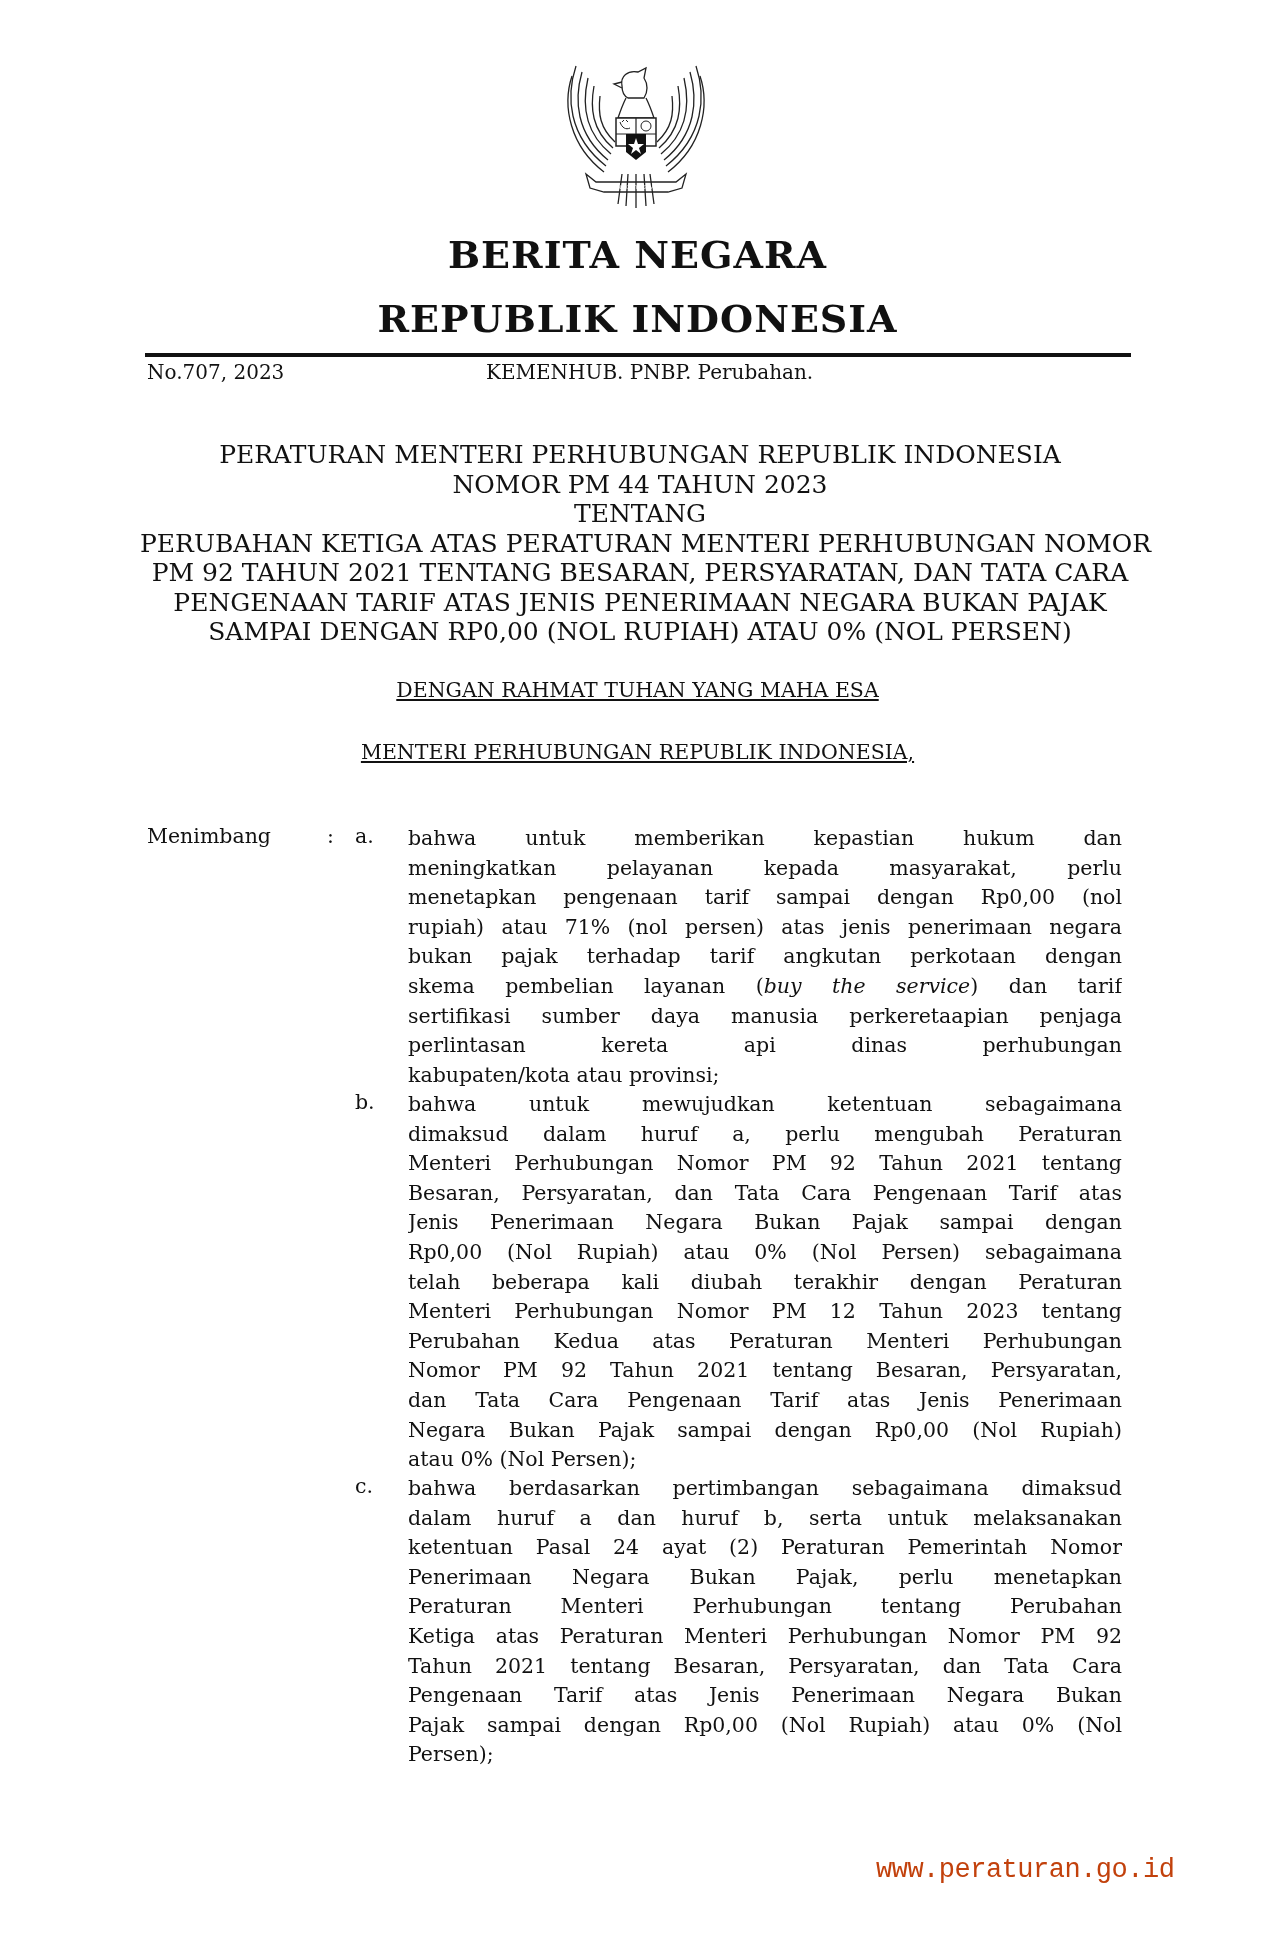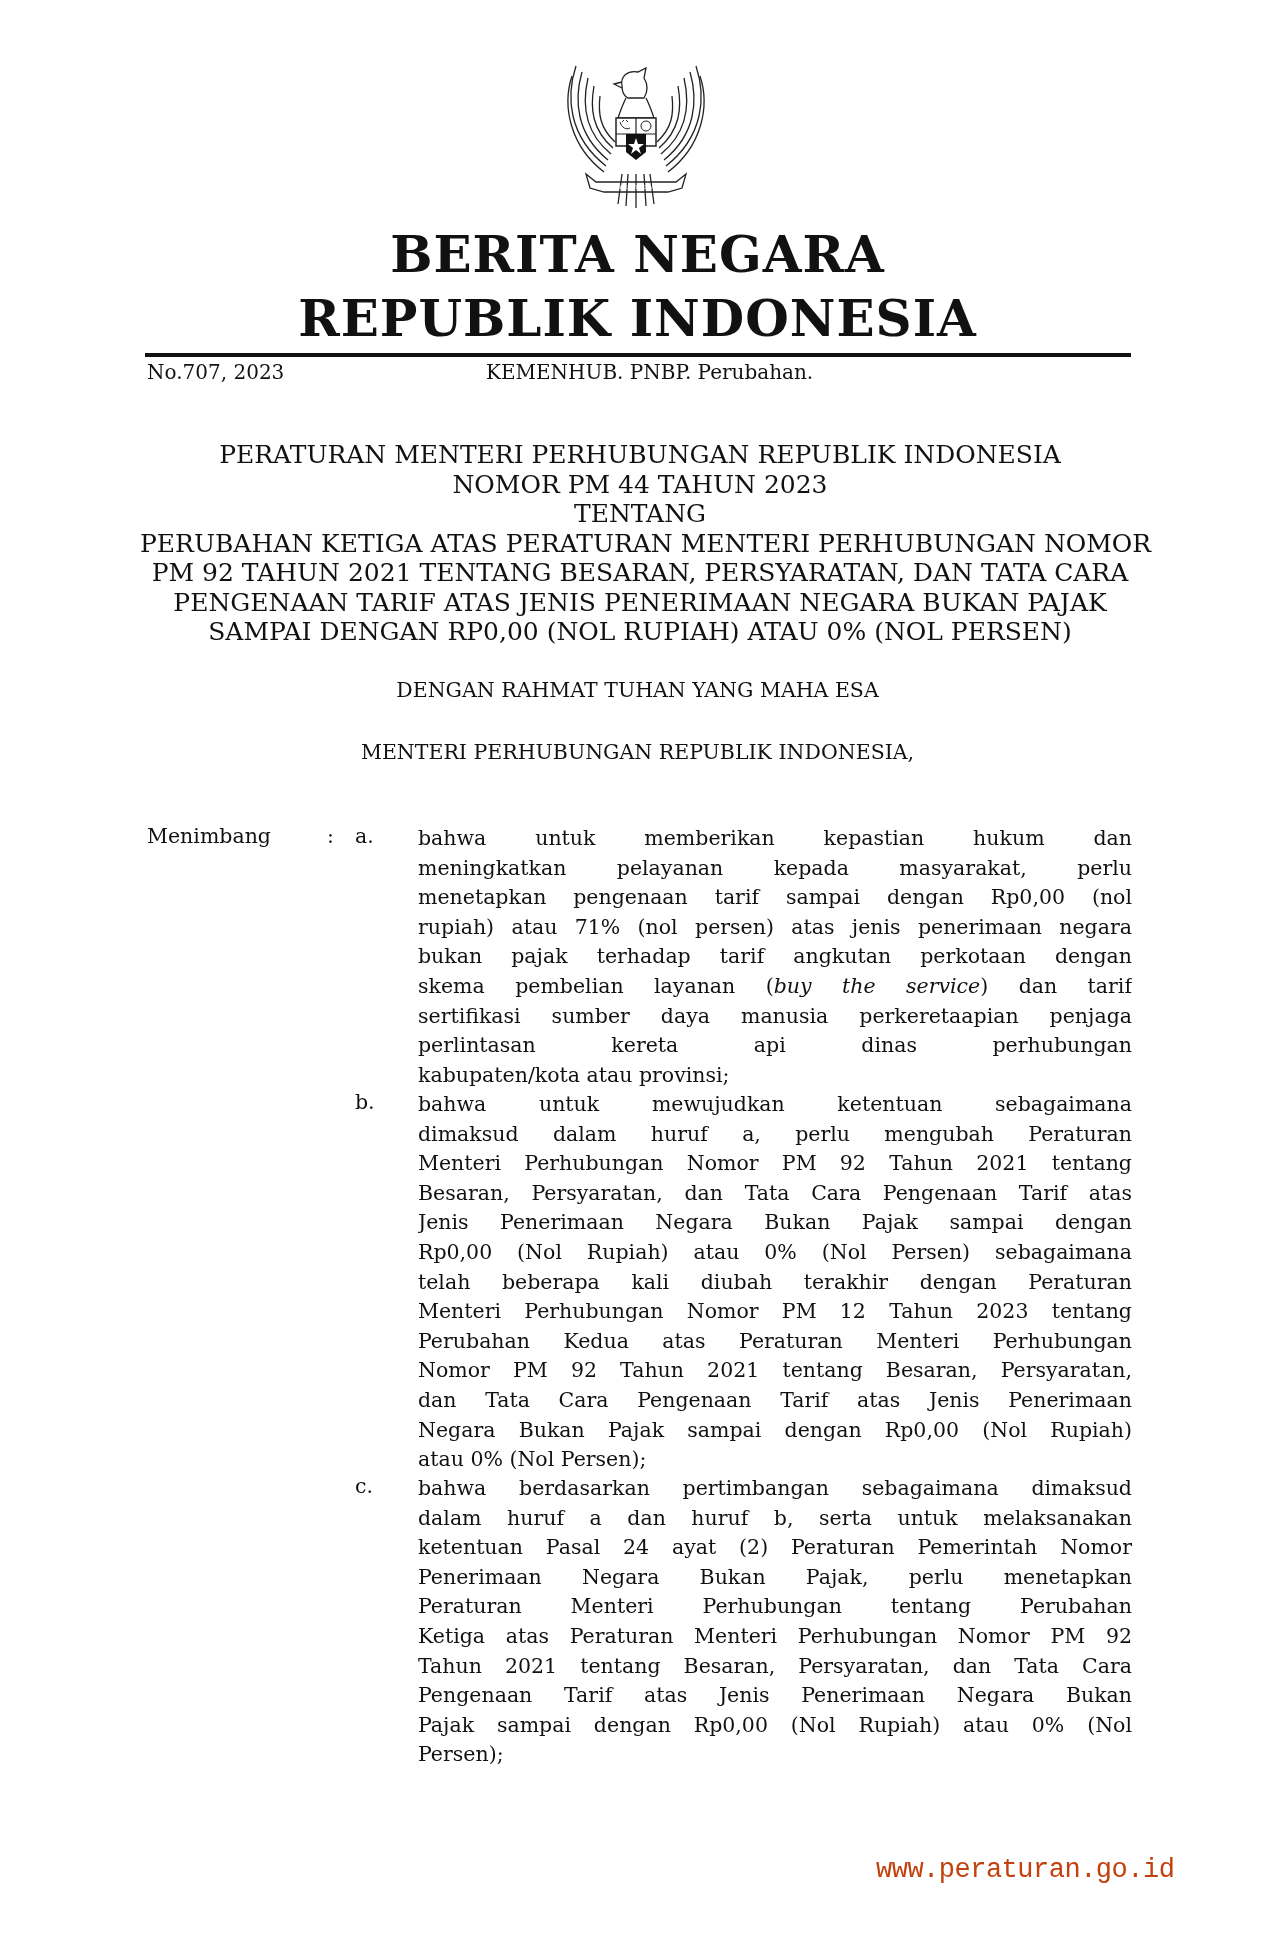--- a/index.html
+++ b/index.html
@@ -7,21 +7,21 @@
       width: 1275px; height: 1950px; position: relative; overflow: hidden;
       font-family: "DejaVu Serif", "Liberation Serif", serif;
       color: #111111;
     }
     .emblem {
       position: absolute; left: 556px; top: 56px; width: 160px; height: 160px;
     }
     .masthead {
       position: absolute; left: 0; width: 1275px; text-align: center;
       font-family: "DejaVu Serif", serif; font-weight: bold;
-      font-size: 50px; letter-spacing: 1px; line-height: 58px;
+      font-size: 38px; letter-spacing: 1px; line-height: 58px;
     }
     .mh1 { top: 226px; }
     .mh2 { top: 290px; text-align: center; }
     .rule {
       position: absolute; left: 145px; width: 986px; top: 353px;
       height: 4px; background: #111;
     }
     .meta-no {
       position: absolute; left: 147px; top: 360px; font-size: 20px;
     }
@@ -29,34 +29,35 @@
       position: absolute; left: 486px; top: 360px; font-size: 20px;
     }
     .title-block {
       position: absolute; left: 140px; width: 1000px; top: 440px;
       text-align: center; font-size: 25px; line-height: 29.5px;
     }
     .title-block div { white-space: nowrap; }
     .center-line {
       position: absolute; left: 0; width: 1275px; text-align: center;
       font-size: 20.5px;
+      text-decoration: underline;
     }
     .rahmat { top: 678px; }
     .menteri { top: 740px; }
     .consid-label {
       position: absolute; left: 147px; top: 824px; font-size: 20.5px;
     }
     .colon {
       position: absolute; left: 327px; top: 824px; font-size: 20.5px;
     }
     .item-letter {
       position: absolute; left: 355px; font-size: 20.5px;
     }
     .item-body {
-      position: absolute; left: 418px; width: 714px;
+      position: absolute; left: 408px; width: 714px;
       font-size: 20.5px; line-height: 29.6px;
     }
     .item-body .ln {
       display: block; text-align: justify; text-align-last: justify;
       white-space: nowrap; height: 29.6px; overflow: hidden;
     }
     .item-body .ln.last { text-align-last: left; }
     .ln span { display: inline; }
     .watermark {
       position: absolute; left: 876px; top: 1855px;

